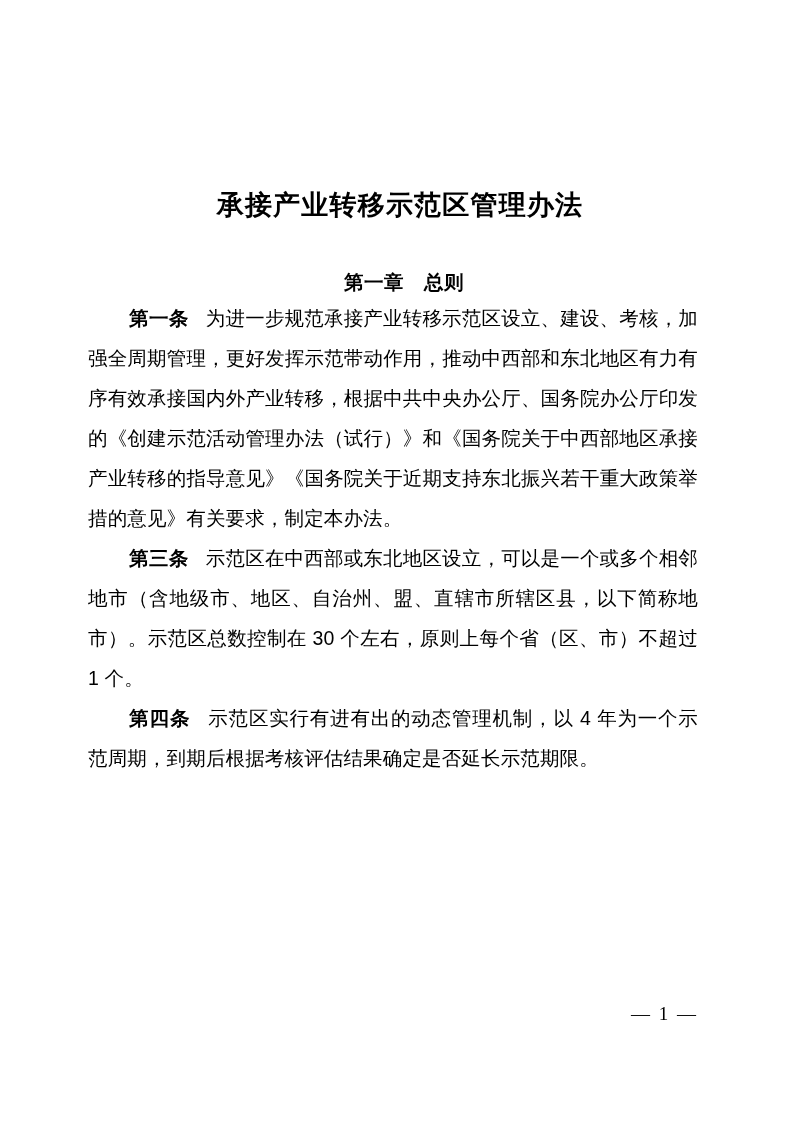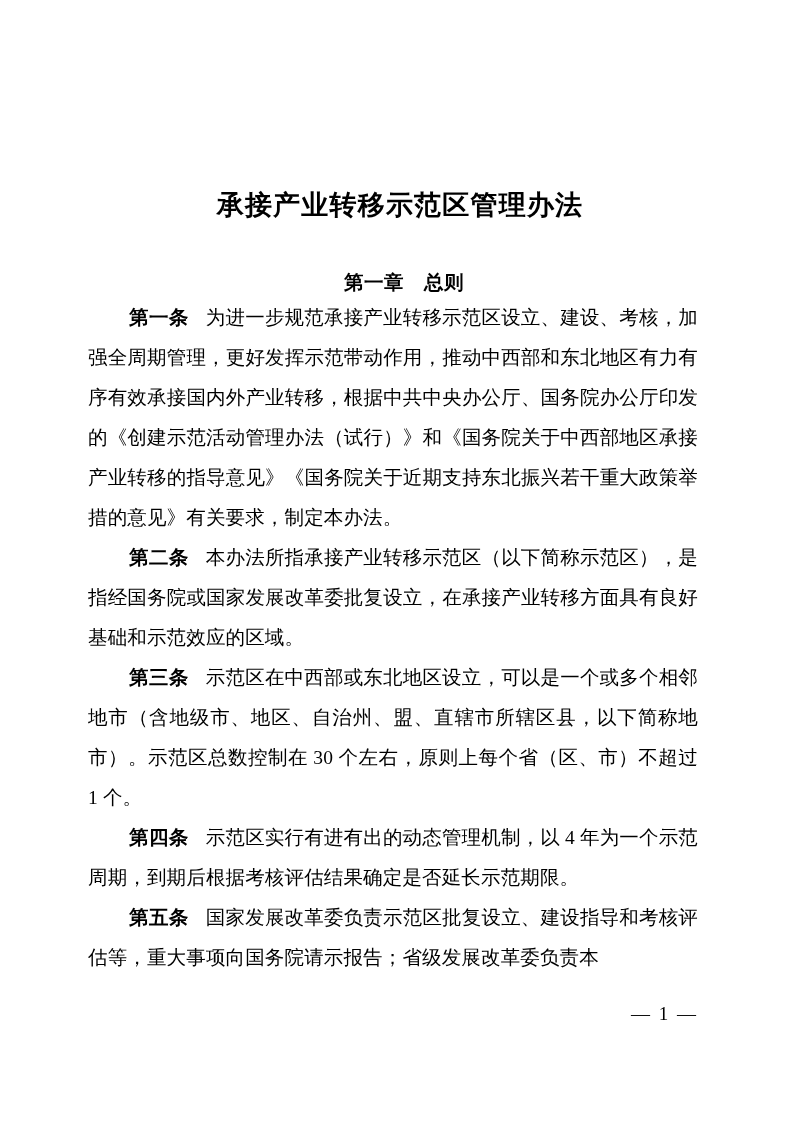--- a/index.html
+++ b/index.html
@@ -57,21 +57,21 @@
   }
 
   .article {
     font-size: 19.5px;
     line-height: 40px;
     text-align: justify;
     text-justify: inter-character;
     text-align-last: left;
     text-indent: 41px;
     margin: 0;
-    font-family: Liberation Serif, serif;
+    font-family: Liberation Sans, sans-serif;
     letter-spacing: 0.15px;
     word-break: break-all;
   }
 
   .art-label {
     font-weight: bold;
     letter-spacing: 0.4px;
   }
 
   .art-gap {
@@ -98,33 +98,27 @@
   <h1 class="doc-title">承接产业转移示范区管理办法</h1>
 
   <h2 class="chapter-heading">第一章　总则</h2>
 
   <div class="body-block">
 
     <p class="article">
       <span class="art-label">第一条</span><span class="art-gap"></span><span>为进一步规范承接产业转移示范区设立、建设、考核，加强全周期管理，更好发挥示范带动作用，推动中西部和东北地区有力有序有效承接国内外产业转移，根据中共中央办公厅、国务院办公厅印发的《创建示范活动管理办法（试行）》和《国务院关于中西部地区承接产业转移的指导意见》《国务院关于近期支持东北振兴若干重大政策举措的意见》有关要求，制定本办法。</span>
     </p>
 
-    <p class="article">
-      <span class="art-label">第二条</span><span class="art-gap"></span><span>本办法所指承接产业转移示范区（以下简称示范区），是指经国务院或国家发展改革委批复设立，在承接产业转移方面具有良好基础和示范效应的区域。</span>
-    </p>
 
     <p class="article">
       <span class="art-label">第三条</span><span class="art-gap"></span><span>示范区在中西部或东北地区设立，可以是一个或多个相邻地市（含地级市、地区、自治州、盟、直辖市所辖区县，以下简称地市）。示范区总数控制在 30 个左右，原则上每个省（区、市）不超过 1 个。</span>
     </p>
 
     <p class="article">
       <span class="art-label">第四条</span><span class="art-gap"></span><span>示范区实行有进有出的动态管理机制，以 4 年为一个示范周期，到期后根据考核评估结果确定是否延长示范期限。</span>
     </p>
 
-    <p class="article">
-      <span class="art-label">第五条</span><span class="art-gap"></span><span>国家发展改革委负责示范区批复设立、建设指导和考核评估等，重大事项向国务院请示报告；省级发展改革委负责本</span>
-    </p>
 
   </div>
 
   <div class="page-number">— 1 —</div>
 
 </div>
 
 </body></html>

